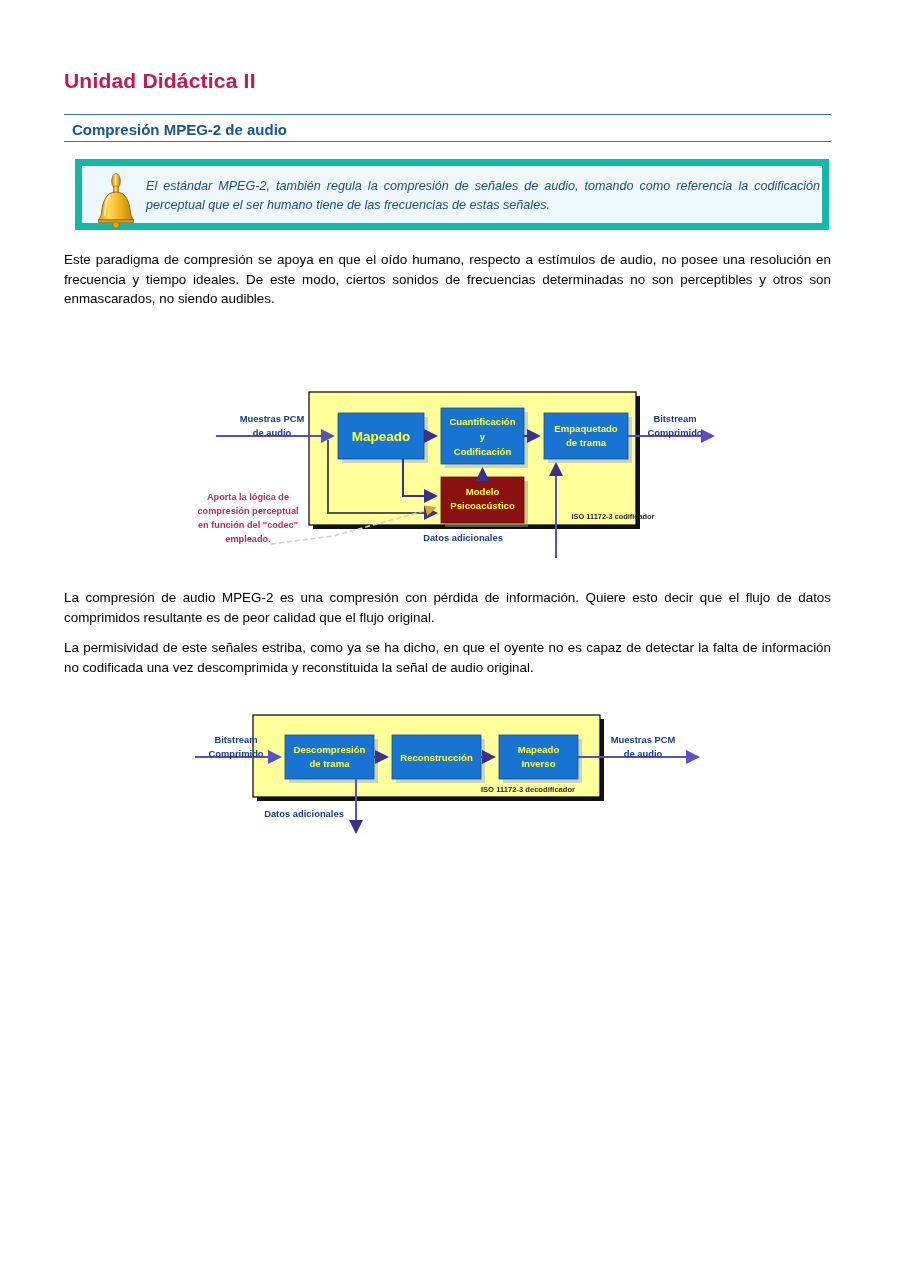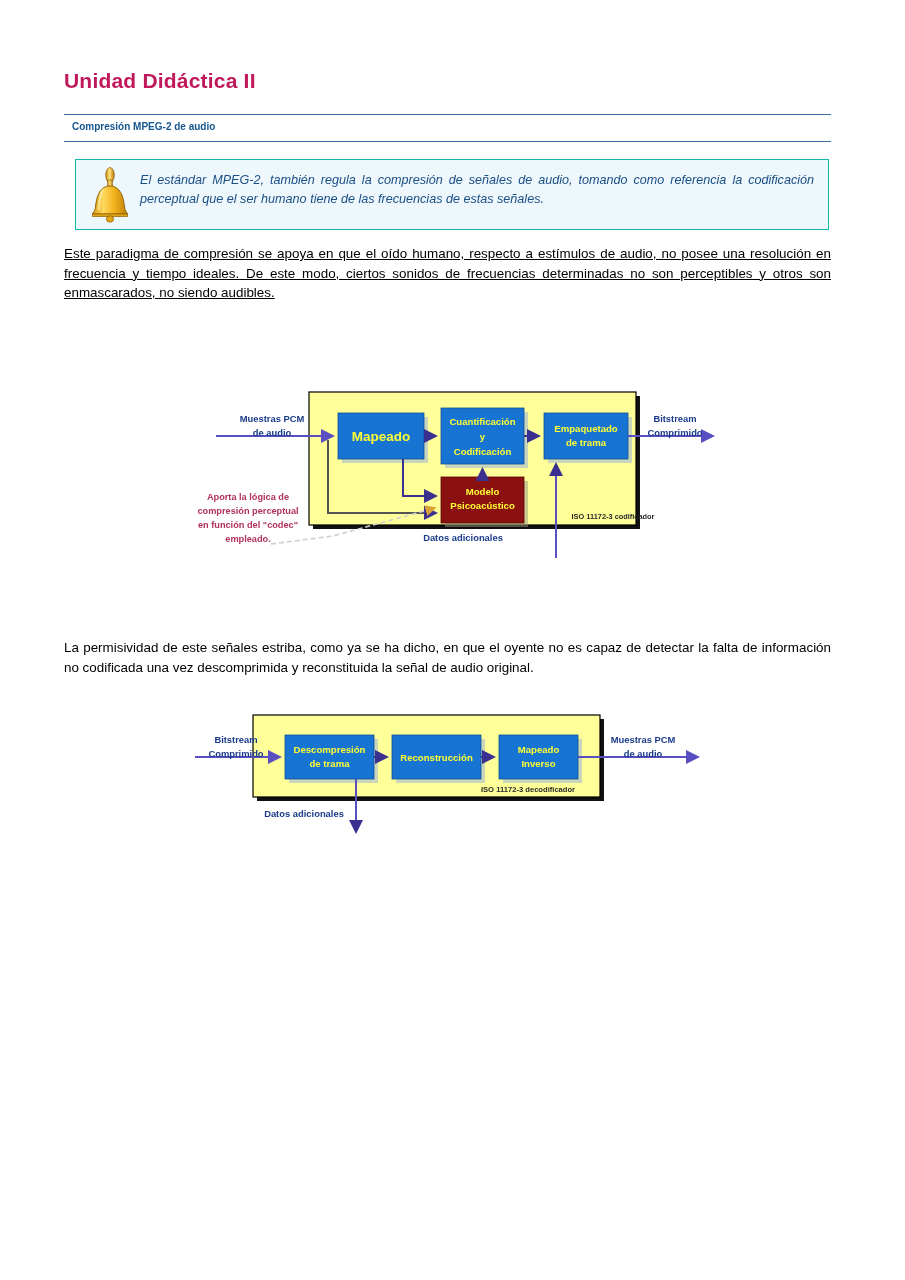--- a/index.html
+++ b/index.html
@@ -44,35 +44,35 @@
     height: 1px;
     background: #3f6fa8;
   }
   .rule.top { top: 114px; }
   .rule.bottom { top: 141px; }
 
   .section-heading {
     position: absolute;
     left: 72px;
     top: 121px;
-    font-size: 10px;
+    font-size: 15px;
     font-weight: bold;
     color: #15568f;
     white-space: nowrap;
   }
 
   
   .callout {
     position: absolute;
     left: 75px;
     top: 159px;
     width: 754px;
     height: 71px;
     box-sizing: border-box;
-    border: 1px solid #14b8a6;
+    border: 7px solid #14b8a6;
     background: #eef7fc;
   }
   .callout-bell {
     position: absolute;
     left: 11px;
     top: 6px;
     width: 46px;
     height: 58px;
   }
   .callout-text {
@@ -90,21 +90,21 @@
   
   .para {
     position: absolute;
     left: 64px;
     width: 767px;
     font-size: 13.4px;
     line-height: 19.5px;
     color: #000000;
     text-align: justify;
   }
-  .para.p1 { top: 244px; text-decoration: underline; }
+  .para.p1 { top: 250px; }
   .para.p2 { top: 322px; }
   .para.p3 { top: 588px; }
   .para.p4 { top: 638px; }
 
   
   .figure {
     position: absolute;
     background: #ffffff;
   }
   .fig-encoder {
@@ -235,20 +235,21 @@
 
       <text x="290" y="163" text-anchor="middle" font-family="'Liberation Sans',sans-serif" font-size="9.4" font-weight="bold" fill="#1a3a8a">Datos adicionales</text>
 
       <text x="75" y="122" text-anchor="middle" font-family="'Liberation Sans',sans-serif" font-size="9.2" font-weight="bold" fill="#b03060">Aporta la lógica de</text>
       <text x="75" y="136" text-anchor="middle" font-family="'Liberation Sans',sans-serif" font-size="9.2" font-weight="bold" fill="#b03060">compresión perceptual</text>
       <text x="75" y="150" text-anchor="middle" font-family="'Liberation Sans',sans-serif" font-size="9.2" font-weight="bold" fill="#b03060">en función del "codec"</text>
       <text x="75" y="164" text-anchor="middle" font-family="'Liberation Sans',sans-serif" font-size="9.2" font-weight="bold" fill="#b03060">empleado.</text>
     </svg>
   </div>
 
+  <div class="para p3">La compresión de audio MPEG-2 es una compresión con pérdida de información. Quiere esto decir que el flujo de datos comprimidos resultante es de peor calidad que el flujo original.</div>
   <div class="para p4">La permisividad de este señales estriba, como ya se ha dicho, en que el oyente no es capaz de detectar la falta de información no codificada una vez descomprimida y reconstituida la señal de audio original.</div>
 
   <div class="figure fig-decoder">
     <svg width="548" height="133" viewBox="0 0 548 133" xmlns="http://www.w3.org/2000/svg">
       <defs>
         <marker id="arrP2" markerWidth="7" markerHeight="7" refX="6" refY="3.5" orient="auto">
           <path d="M0,0 L7,3.5 L0,7 z" fill="#5a4fc0"></path>
         </marker>
         <marker id="arrD2" markerWidth="7" markerHeight="7" refX="6" refY="3.5" orient="auto">
           <path d="M0,0 L7,3.5 L0,7 z" fill="#3b2f8f"></path>

